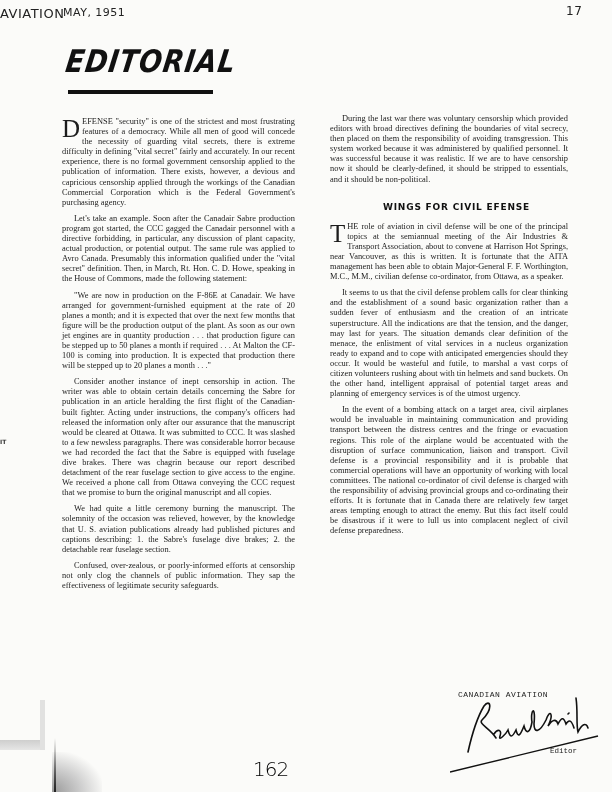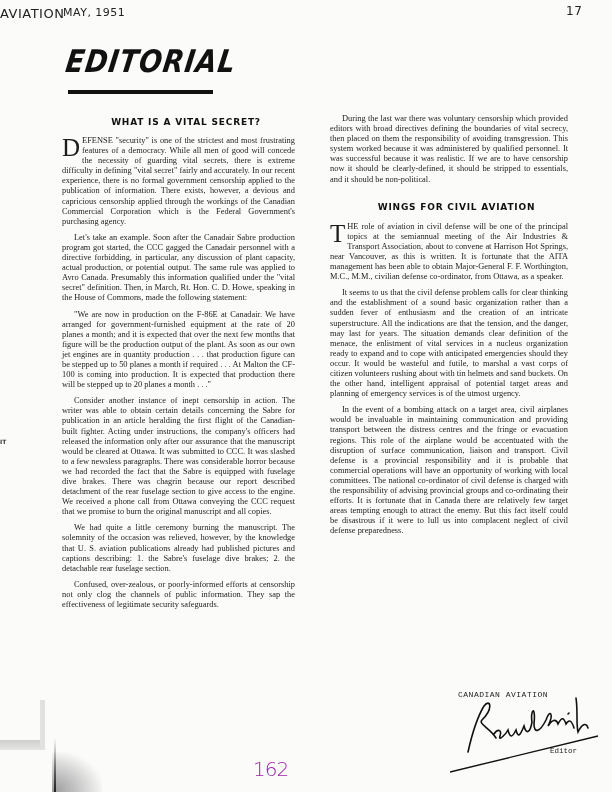--- a/index.html
+++ b/index.html
@@ -29,21 +29,21 @@
   p.body {
     margin: 0 15px 6px 0; font-size: 8.4px; line-height: 10.1px; text-align: justify;
     text-indent: 12px; hyphens: auto;
   }
   p.body.dropcap-p { text-indent: 0; }
   .dropcap { float: left; font-size: 25px; line-height: 19px; margin: 2px 2px 0 0; font-family: "Liberation Serif", serif; }
   #sig-block { position: absolute; left: 450px; top: 690px; width: 150px; height: 80px; }
   #sig-org { position: absolute; left: 8px; top: 0; font-family: "Liberation Mono", "DejaVu Sans Mono", monospace; font-size: 8px; letter-spacing: 0.5px; }
   #sig-svg { position: absolute; left: 0; top: 4px; }
   #sig-title { position: absolute; left: 60px; top: 57px; font-family: "Liberation Mono", monospace; font-size: 7.5px; padding-left: 40px; }
-  #handwritten-num { position: absolute; left: 253px; top: 757px; font-family: "DejaVu Sans", sans-serif; font-size: 20px; font-weight: 300; color: #a21caf; letter-spacing: -1px; }
+  #handwritten-num { position: absolute; left: 253px; top: 757px; font-family: "DejaVu Sans", sans-serif; font-size: 20px; font-weight: 300; color: #000000; letter-spacing: -1px; }
   #edge-frag { position: absolute; left: 0; top: 438px; font-family: "DejaVu Sans", sans-serif; font-size: 6px; font-weight: bold; color: #333; }
   #edge-shadow { position: absolute; left: 0; top: 740px; width: 40px; height: 10px; background: linear-gradient(#bbb, #ddd); opacity: 0.7; }
   #edge-shadow2 { position: absolute; left: 40px; top: 700px; width: 5px; height: 50px; background: #d5d5d5; opacity: 0.7; }
   #corner-smudge { position: absolute; left: 52px; top: 752px; width: 50px; height: 40px; background: radial-gradient(ellipse at 0% 100%, #999 0%, #ccc 40%, rgba(255,255,255,0) 75%); }
   #corner-line { position: absolute; left: 54px; top: 738px; width: 2px; height: 54px; background: linear-gradient(rgba(0,0,0,0), #222); }
 </style>
 </head>
 <body>
 
 <div class="hdr" id="hdr-left">AVIATION</div>
@@ -51,34 +51,33 @@
 <div class="hdr" id="hdr-page">17</div>
 
 <div id="masthead">EDITORIAL</div>
 <div id="masthead-rule"></div>
 
 <div id="edge-frag">IT</div>
 <div id="edge-shadow"></div>
 <div id="edge-shadow2"></div>
 
 <div class="col" id="col-left" style="top:117px;">
-  <div class="headline" style="margin-bottom:9px;">WHAT IS A VITAL SECRET?</div>
   <p class="body dropcap-p">
     <span class="dropcap">D</span><span>EFENSE "security" is one of the strictest and most frustrating features of a democracy. While all men of good will concede the necessity of guarding vital secrets, there is extreme difficulty in defining "vital secret" fairly and accurately. In our recent experience, there is no formal government censorship applied to the publication of information. There exists, however, a devious and capricious censorship applied through the workings of the Canadian Commercial Corporation which is the Federal Government's purchasing agency.</span>
   </p>
   <p class="body">Let's take an example. Soon after the Canadair Sabre production program got started, the CCC gagged the Canadair personnel with a directive forbidding, in particular, any discussion of plant capacity, actual production, or potential output. The same rule was applied to Avro Canada. Presumably this information qualified under the "vital secret" definition. Then, in March, Rt. Hon. C. D. Howe, speaking in the House of Commons, made the following statement:</p>
   <p class="body">"We are now in production on the F-86E at Canadair. We have arranged for government-furnished equipment at the rate of 20 planes a month; and it is expected that over the next few months that figure will be the production output of the plant. As soon as our own jet engines are in quantity production . . . that production figure can be stepped up to 50 planes a month if required . . . At Malton the CF-100 is coming into production. It is expected that production there will be stepped up to 20 planes a month . . ."</p>
   <p class="body">Consider another instance of inept censorship in action. The writer was able to obtain certain details concerning the Sabre for publication in an article heralding the first flight of the Canadian-built fighter. Acting under instructions, the company's officers had released the information only after our assurance that the manuscript would be cleared at Ottawa. It was submitted to CCC. It was slashed to a few newsless paragraphs. There was considerable horror because we had recorded the fact that the Sabre is equipped with fuselage dive brakes. There was chagrin because our report described detachment of the rear fuselage section to give access to the engine. We received a phone call from Ottawa conveying the CCC request that we promise to burn the original manuscript and all copies.</p>
   <p class="body">We had quite a little ceremony burning the manuscript. The solemnity of the occasion was relieved, however, by the knowledge that U. S. aviation publications already had published pictures and captions describing: 1. the Sabre's fuselage dive brakes; 2. the detachable rear fuselage section.</p>
   <p class="body">Confused, over-zealous, or poorly-informed efforts at censorship not only clog the channels of public information. They sap the effectiveness of legitimate security safeguards.</p>
 </div>
 
 <div class="col" id="col-right" style="top:114px;">
   <p class="body">During the last war there was voluntary censorship which provided editors with broad directives defining the boundaries of vital secrecy, then placed on them the responsibility of avoiding transgression. This system worked because it was administered by qualified personnel. It was successful because it was realistic. If we are to have censorship now it should be clearly-defined, it should be stripped to essentials, and it should be non-political.</p>
-  <div class="headline" style="margin:17px 0 10px 0;">WINGS FOR CIVIL AVIATION</div>
+  <div class="headline" style="margin:17px 0 10px 0;">WINGS FOR CIVIL EFENSE</div>
   <p class="body dropcap-p">
     <span class="dropcap">T</span><span>HE role of aviation in civil defense will be one of the principal topics at the semiannual meeting of the Air Industries &amp; Transport Association, about to convene at Harrison Hot Springs, near Vancouver, as this is written. It is fortunate that the AITA management has been able to obtain Major-General F. F. Worthington, M.C., M.M., civilian defense co-ordinator, from Ottawa, as a speaker.</span>
   </p>
   <p class="body">It seems to us that the civil defense problem calls for clear thinking and the establishment of a sound basic organization rather than a sudden fever of enthusiasm and the creation of an intricate superstructure. All the indications are that the tension, and the danger, may last for years. The situation demands clear definition of the menace, the enlistment of vital services in a nucleus organization ready to expand and to cope with anticipated emergencies should they occur. It would be wasteful and futile, to marshal a vast corps of citizen volunteers rushing about with tin helmets and sand buckets. On the other hand, intelligent appraisal of potential target areas and planning of emergency services is of the utmost urgency.</p>
   <p class="body">In the event of a bombing attack on a target area, civil airplanes would be invaluable in maintaining communication and providing transport between the distress centres and the fringe or evacuation regions. This role of the airplane would be accentuated with the disruption of surface communication, liaison and transport. Civil defense is a provincial responsibility and it is probable that commercial operations will have an opportunity of working with local committees. The national co-ordinator of civil defense is charged with the responsibility of advising provincial groups and co-ordinating their efforts. It is fortunate that in Canada there are relatively few target areas tempting enough to attract the enemy. But this fact itself could be disastrous if it were to lull us into complacent neglect of civil defense preparedness.</p>
 </div>
 
 <div id="sig-block">
   <div id="sig-org">CANADIAN AVIATION</div>
   <svg id="sig-svg" width="150" height="80">

